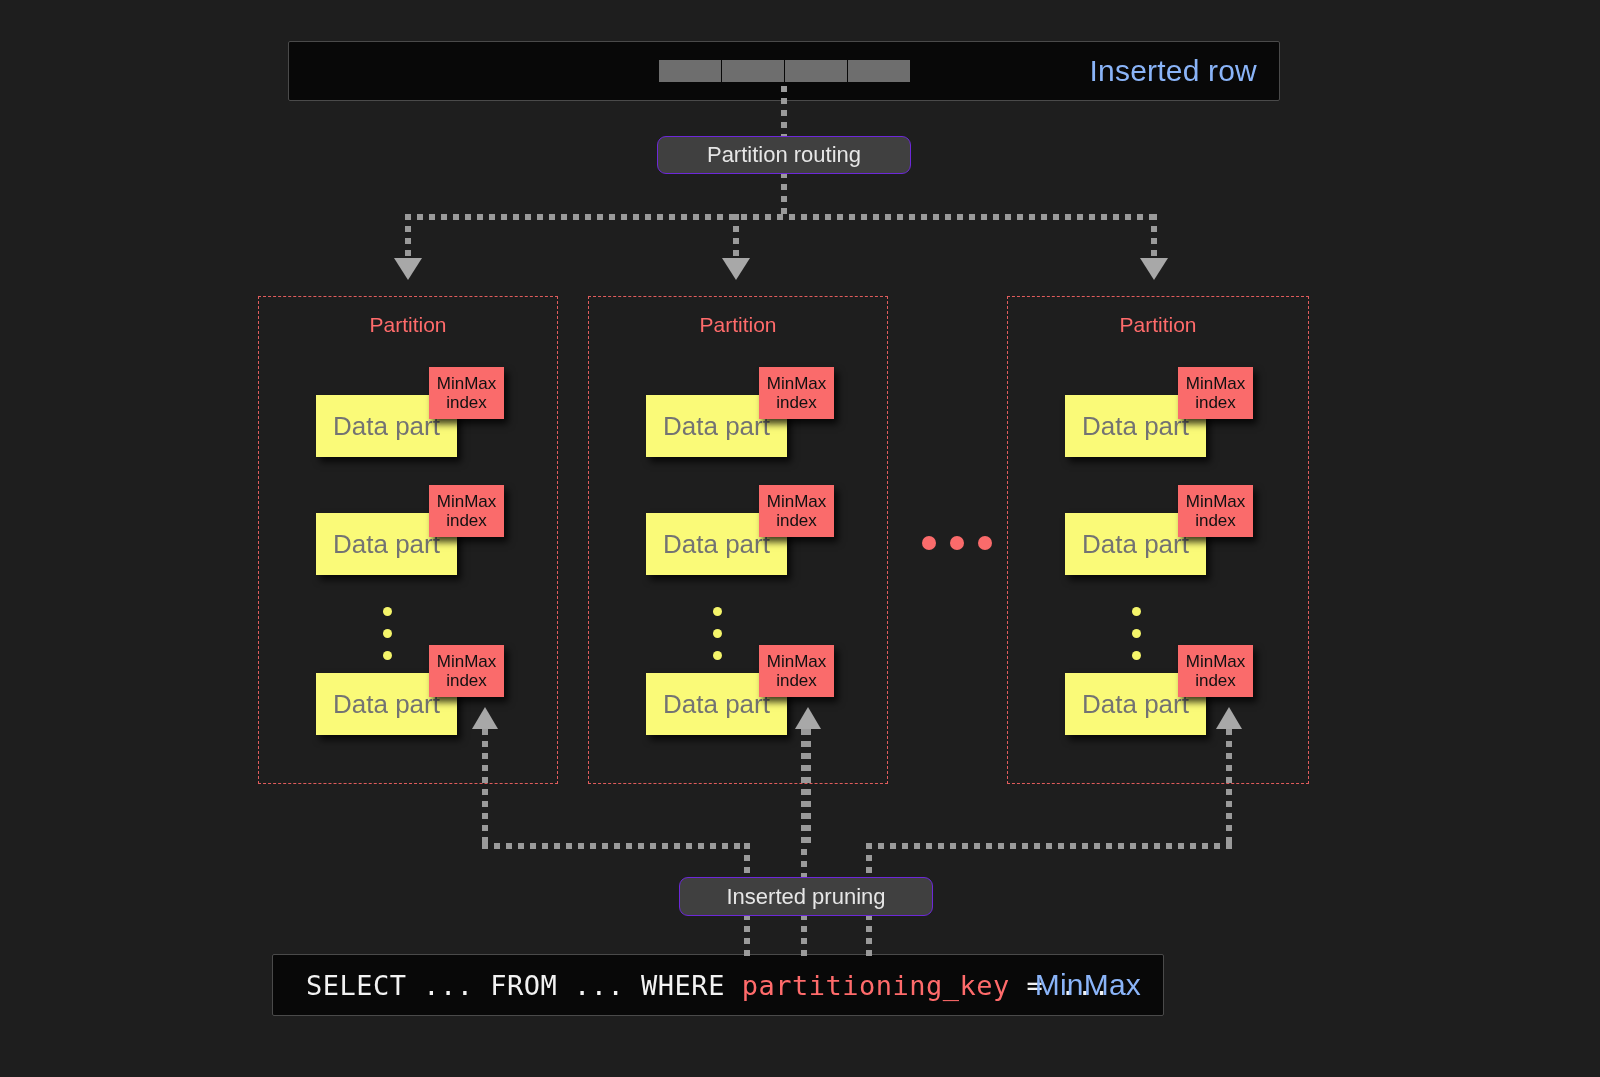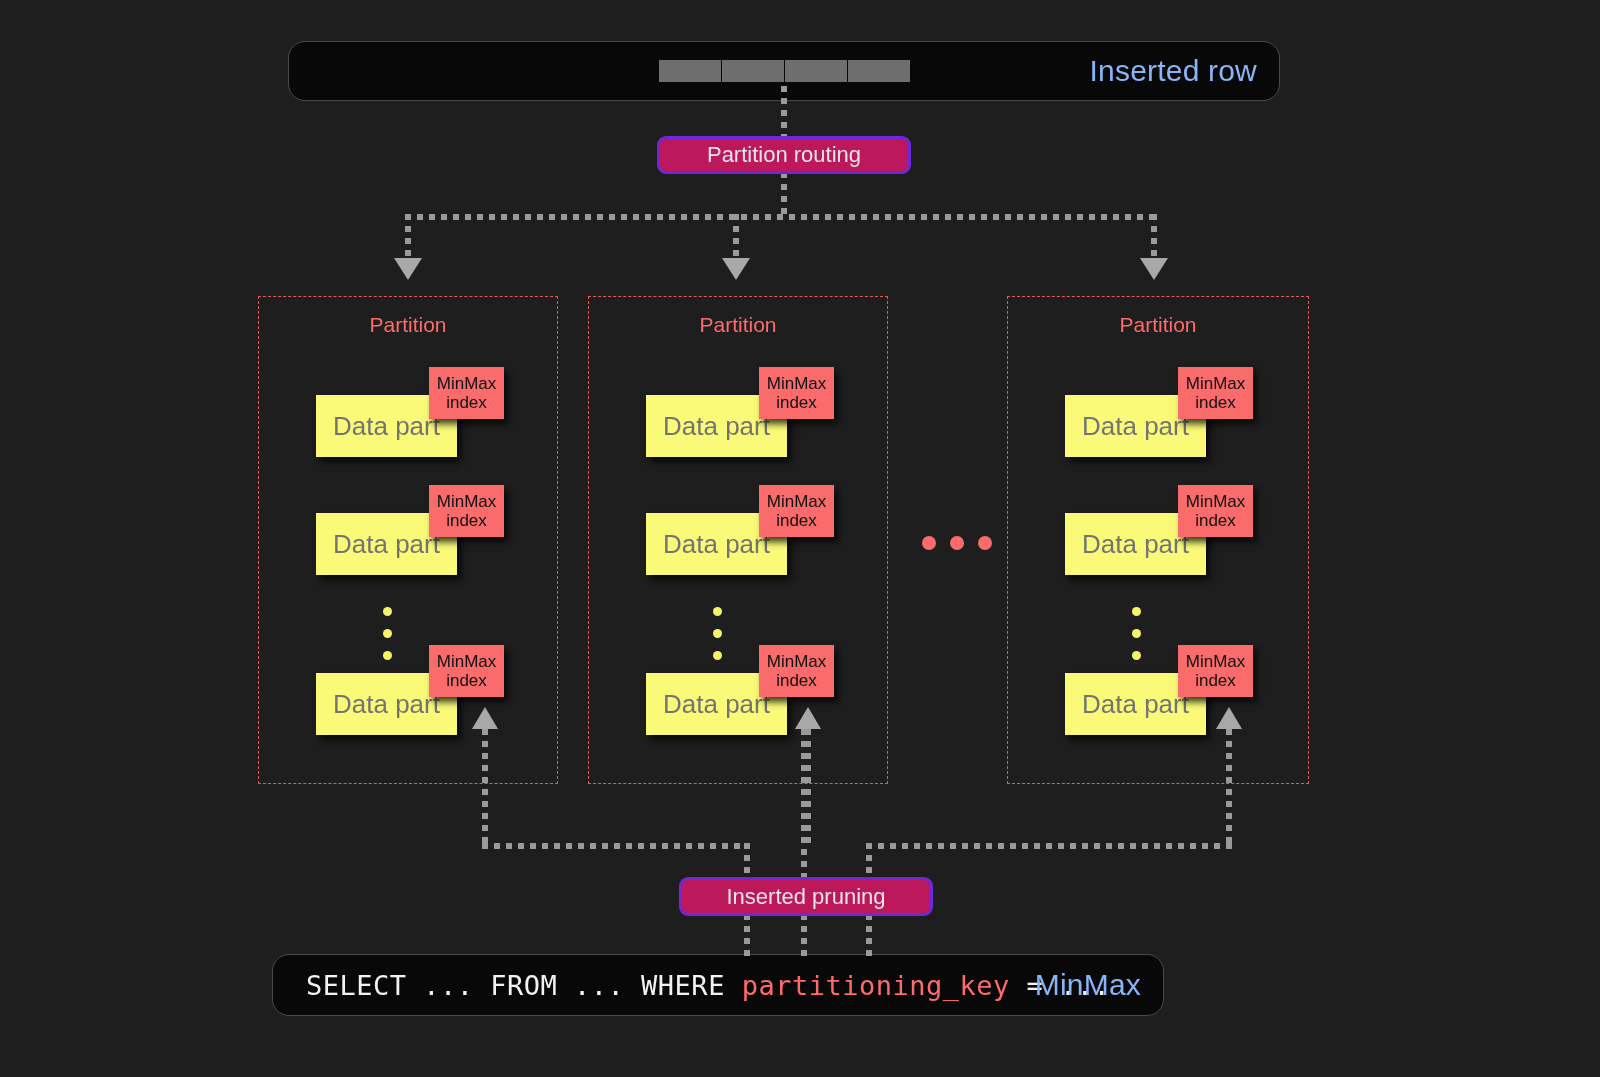--- a/index.html
+++ b/index.html
@@ -21,21 +21,21 @@
     left: 0; top: 0;
     width: 1600px;
     height: 1077px;
   }
 
   
   .darkbar {
     position: absolute;
     background: #080808;
     border: 1px solid #4a4a4a;
-    border-radius: 17px;
+    border-radius: 2px;
     box-sizing: border-box;
   }
 
   #inserted-row-bar {
     left: 288px;
     top: 41px;
     width: 992px;
     height: 60px;
   }
 
@@ -83,22 +83,22 @@
     color: #f2f2f2;
     white-space: pre;
     letter-spacing: 0.5px;
   }
   #sql-text .kw { color: #f2f2f2; }
   #sql-text .colname { color: #ff6b6b; }
 
   
   .pill {
     position: absolute;
-    background: #be185d;
-    border: 3px solid #6d28d9;
+    background: #404040;
+    border: 1px solid #6d28d9;
     border-radius: 9px;
     color: #e6e6e6;
     font-size: 22px;
     display: flex;
     align-items: center;
     justify-content: center;
     box-sizing: border-box;
     z-index: 6;
   }
   #partition-routing-pill {

